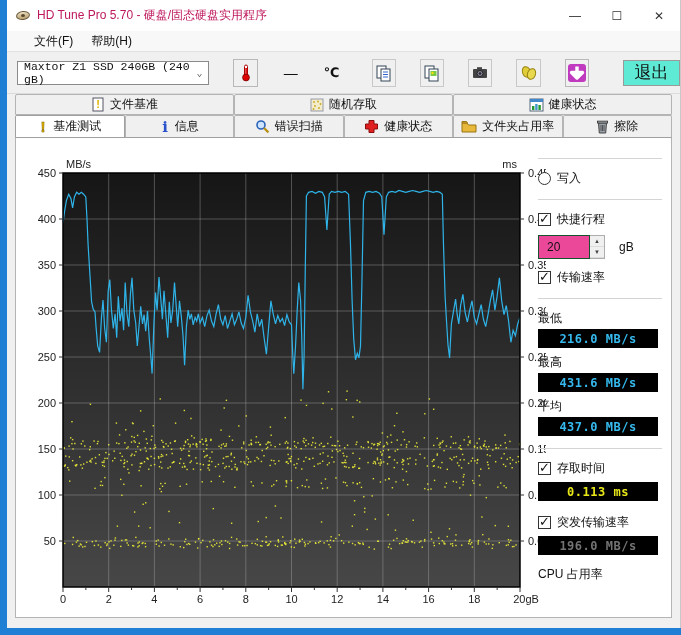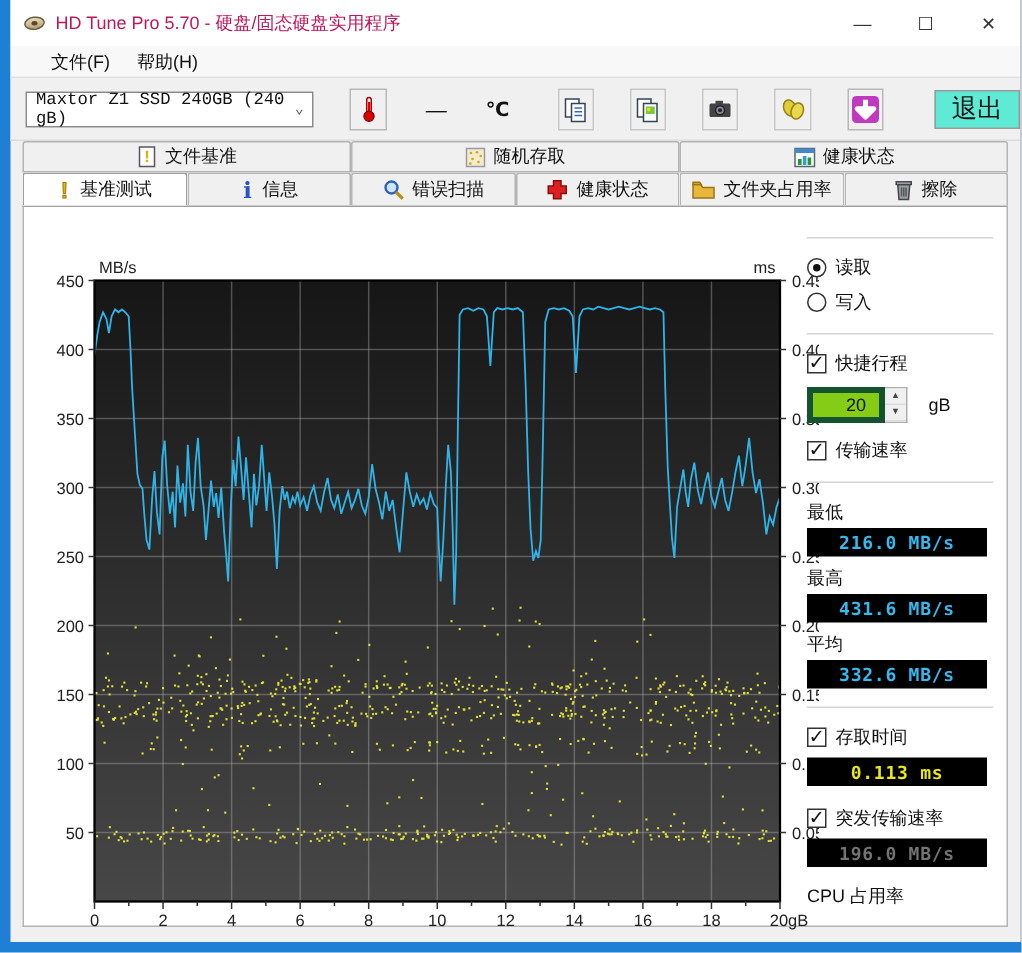--- a/index.html
+++ b/index.html
@@ -38,33 +38,33 @@
   .tabs-back, .tabs-front { display:flex; padding:0 8px; }
   .tabs-back { height:21px; }
   .tabs-front { height:22px; }
   .tab { flex:1; display:flex; align-items:center; justify-content:center; gap:5px; background:#f0f0f0; border:1px solid #b4b4b4; border-bottom:none; border-radius:2px 2px 0 0; font-size:12px; color:#111; white-space:nowrap; overflow:hidden; }
   .tabs-back .tab { border-bottom:1px solid #b4b4b4; }
   .tab.active { background:#ffffff; position:relative; z-index:3; border-color:#a0a0a0; }
 
   
   .content { position:relative; flex:1; margin:0 8px 10px 8px; background:#ffffff; border:1px solid #b4b4b4; border-top:1px solid #a0a0a0; }
 
-  .chart-wrap { position:absolute; left:2px; top:16px; width:528px; height:472px; }
+  .chart-wrap { position:absolute; left:2px; top:2px; width:528px; height:472px; }
 
   
   .controls { position:absolute; right:9px; top:11px; width:124px; display:flex; flex-direction:column; font-size:12px; }
   .start-btn { height:30px; width:114px; margin-left:5px; background:linear-gradient(#f4f4f4,#e6e6e6); border:2px solid #0f6cbd; font-size:13px; font-family:inherit; display:flex; align-items:center; justify-content:center; }
   .sep { border-top:1px solid #d4d4d4; margin:9px 0 8px 0; }
   .ctl-row { display:flex; align-items:center; gap:6px; margin:3px 0; }
   .radio { width:13px; height:13px; border:1px solid #333; border-radius:50%; background:#fff; position:relative; flex:0 0 auto; }
   .radio.sel::after { content:""; position:absolute; left:3px; top:3px; width:5px; height:5px; border-radius:50%; background:#111; }
   .cb { width:13px; height:13px; border:1px solid #333; background:#fff; position:relative; flex:0 0 auto; }
   .cb.checked::after { content:"✓"; position:absolute; left:0; top:-3px; font-size:13px; font-weight:bold; color:#111; }
   .spin-row { display:flex; align-items:center; margin:4px 0 2px 0; }
-  .spin-box { width:52px; height:24px; border:4px solid #14532d; background:#84cc16; display:flex; align-items:center; padding-left:22px; }
+  .spin-box { width:52px; height:24px; border:1px solid #14532d; background:#ec4899; display:flex; align-items:center; padding-left:8px; }
   .spin-btns { display:flex; flex-direction:column; width:15px; height:24px; border:1px solid #adadad; border-left:none; }
   .spin-btns div { flex:1; background:#f0f0f0; font-size:6px; color:#444; display:flex; align-items:center; justify-content:center; border-bottom:1px solid #dcdcdc; }
   .spin-unit { margin-left:14px; }
   .lcd { height:19px; width:120px; background:#000; display:flex; align-items:center; justify-content:center; font-family:"DejaVu Sans Mono","Liberation Mono",monospace; font-weight:bold; font-size:12px; letter-spacing:.5px; margin:2px 0 3px 0; }
   .lcd.cyan { color:#35b9ee; }
   .lcd.yellow { color:#e8e818; }
   .lcd.white { color:#737373; }
   .stat-label { margin-top:3px; }
 </style>
 </head>
@@ -1225,24 +1225,20 @@
           <line x1="456.3" y1="447" x2="456.3" y2="452" stroke="#333"></line>
           <line x1="479.15" y1="447" x2="479.15" y2="450" stroke="#333"></line>
           <line x1="502" y1="447" x2="502" y2="452" stroke="#333"></line>
         </svg>
     </div>
 
     <div class="controls">
       <div class="sep"></div>
 
       <div class="ctl-row">
-        <span class="radio sel"></span>
-        <span>读取</span>
-      </div>
-      <div class="ctl-row">
         <span class="radio"></span>
         <span>写入</span>
       </div>
       <div class="sep"></div>
 
       <div class="ctl-row">
         <span class="cb checked"></span>
         <span>快捷行程</span>
       </div>
       <div class="spin-row">
@@ -1258,21 +1254,21 @@
         <span class="cb checked"></span>
         <span>传输速率</span>
       </div>
       <div class="sep"></div>
 
       <div class="stat-label">最低</div>
       <div class="lcd cyan">216.0 MB/s</div>
       <div class="stat-label">最高</div>
       <div class="lcd cyan">431.6 MB/s</div>
       <div class="stat-label">平均</div>
-      <div class="lcd cyan">332.6 MB/s</div>
+      <div class="lcd cyan">437.0 MB/s</div>
       <div class="sep"></div>
 
       <div class="ctl-row">
         <span class="cb checked"></span>
         <span>存取时间</span>
       </div>
       <div class="lcd yellow">0.113 ms</div>
 
       <div class="ctl-row" style="margin-top:10px;">
         <span class="cb checked"></span>

